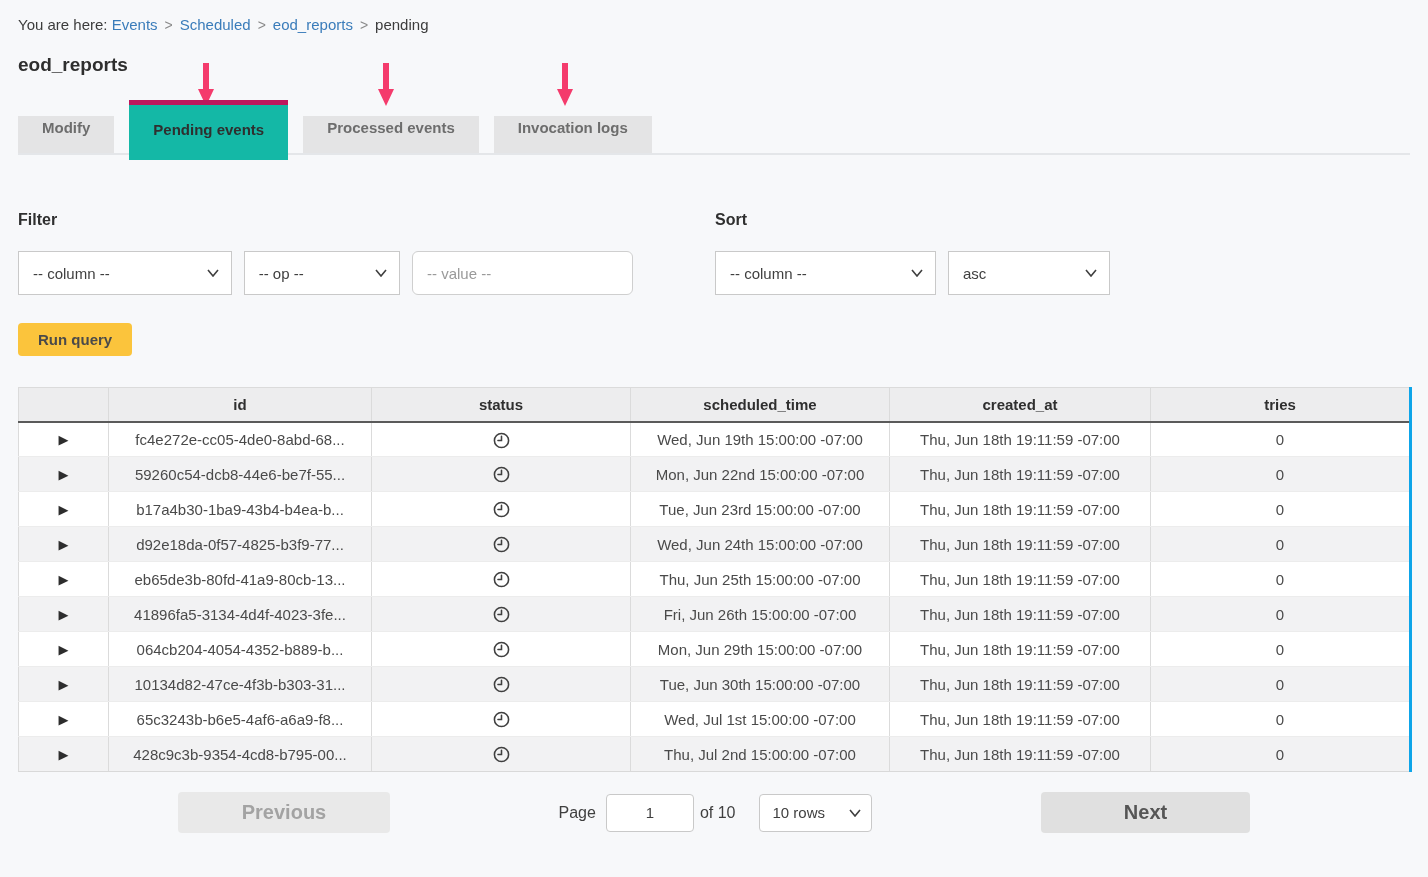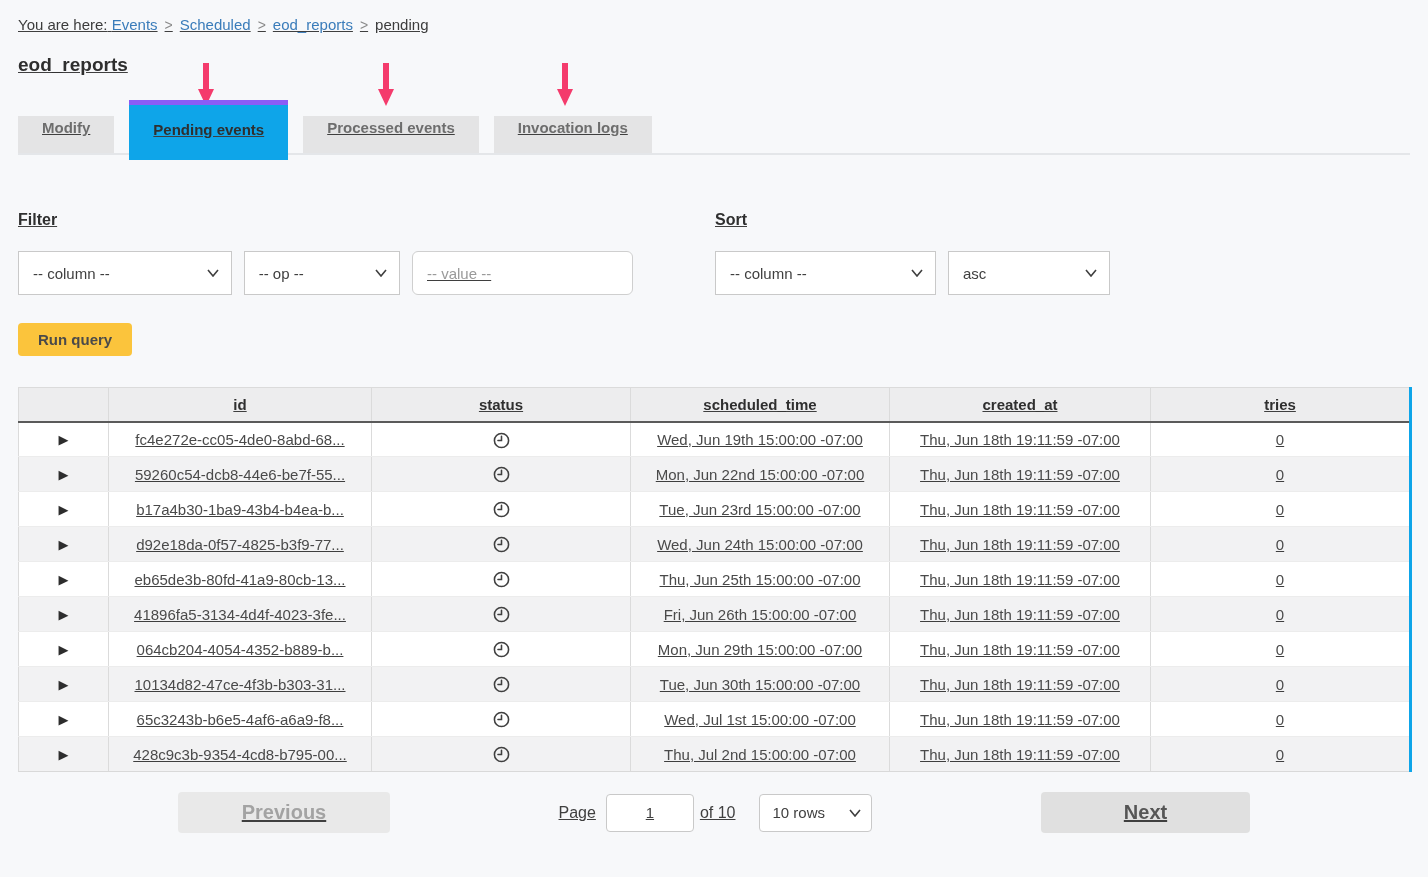--- a/index.html
+++ b/index.html
@@ -3,21 +3,21 @@
 <meta charset="utf-8">
 <style>
   * { box-sizing: border-box; margin: 0; padding: 0; }
   html,body { width: 1428px; height: 877px; }
   body {
     font-family: "Liberation Sans", sans-serif;
     background: #f7f8fa;
     color: #3f3f3f;
     overflow: hidden;
   }
-  .page { position: relative; width: 1428px; height: 877px; padding: 16px 18px 0 18px; text-decoration: underline; }
+  .page { position: relative; width: 1428px; height: 877px; padding: 16px 18px 0 18px; }
 
   
   .breadcrumb { font-size: 15px; color: #3c3c3c; }
   .breadcrumb a { color: #3a7cba; text-decoration: none; cursor: pointer; }
   .crumb-sep { color: #8a8a8a; margin: 0 7px; font-size: 14px; }
 
   
   .page-title { margin-top: 21px; font-size: 19px; font-weight: bold; color: #2e2e2e; }
 
   
@@ -25,22 +25,22 @@
 
   
   .tabs { display: flex; align-items: flex-end; gap: 15px; margin-top: 24px; border-bottom: 2px solid #e4e6e9; }
   .tab {
     background: #e4e4e5; border: none; cursor: pointer;
     font-family: "Liberation Sans", sans-serif;
     font-size: 15px; font-weight: bold; color: #6d6d6d;
     padding: 3px 24px 17px 24px; white-space: nowrap;
   }
   .tab.active {
-    background: #0ea5e9; color: #2f2f2f;
-    border-top: 5px solid #8b5cf6;
+    background: #14b8a6; color: #2f2f2f;
+    border-top: 5px solid #be185d;
     padding-top: 16px; padding-bottom: 22px;
     margin-bottom: -7px; position: relative; z-index: 1;
   }
 
   
   .filter-sort { display: flex; margin-top: 56px; }
   .filter-group { width: 615px; }
   .sort-group { margin-left: 82px; }
   .group-label { font-size: 16px; font-weight: bold; color: #2f2f2f; margin-bottom: 22px; }
   .controls { display: flex; gap: 12px; }

